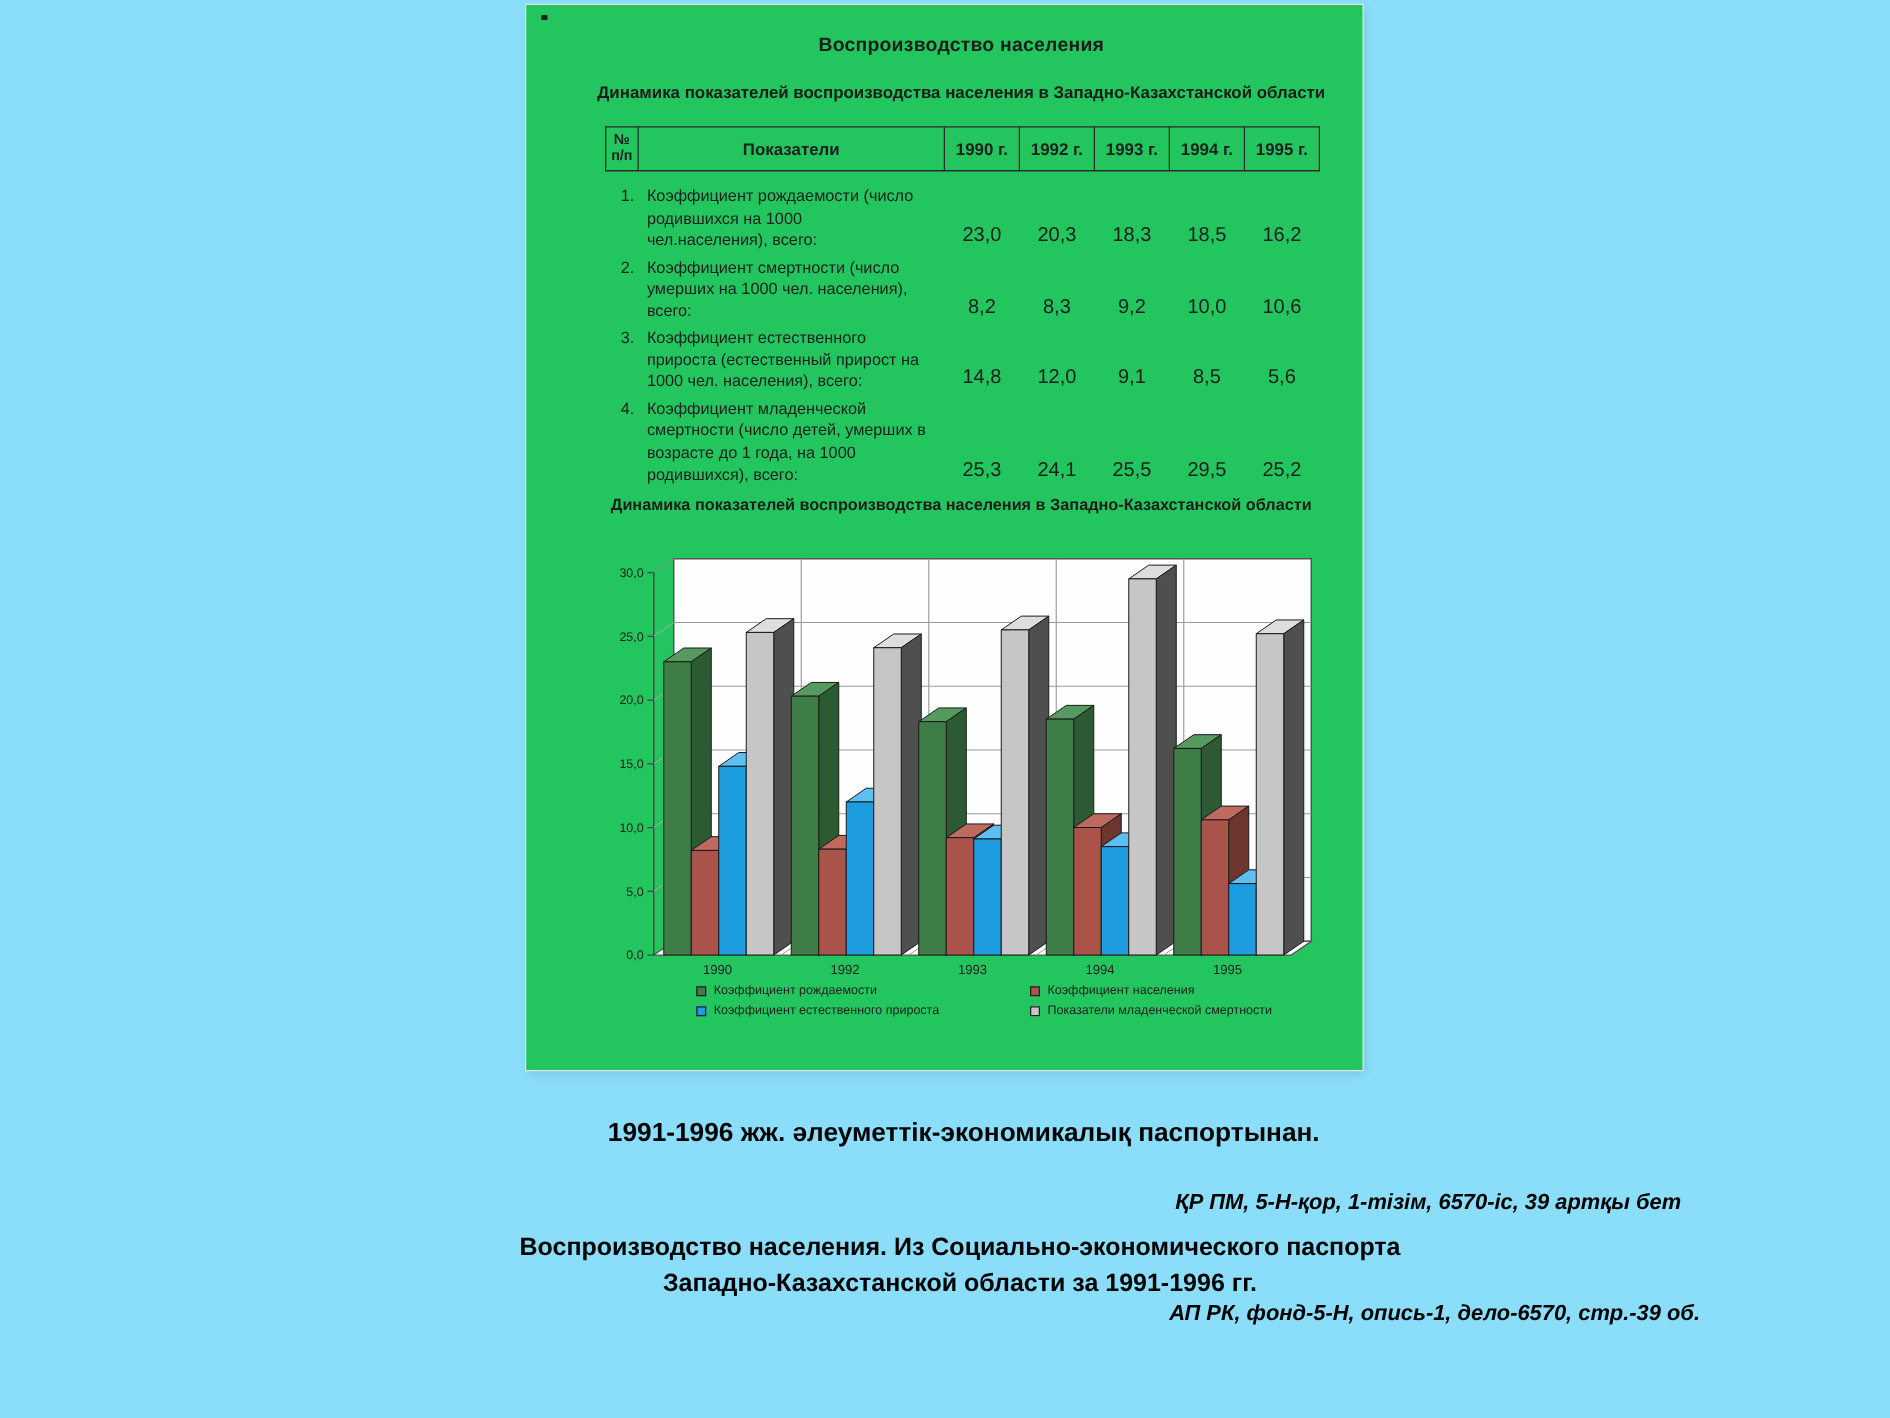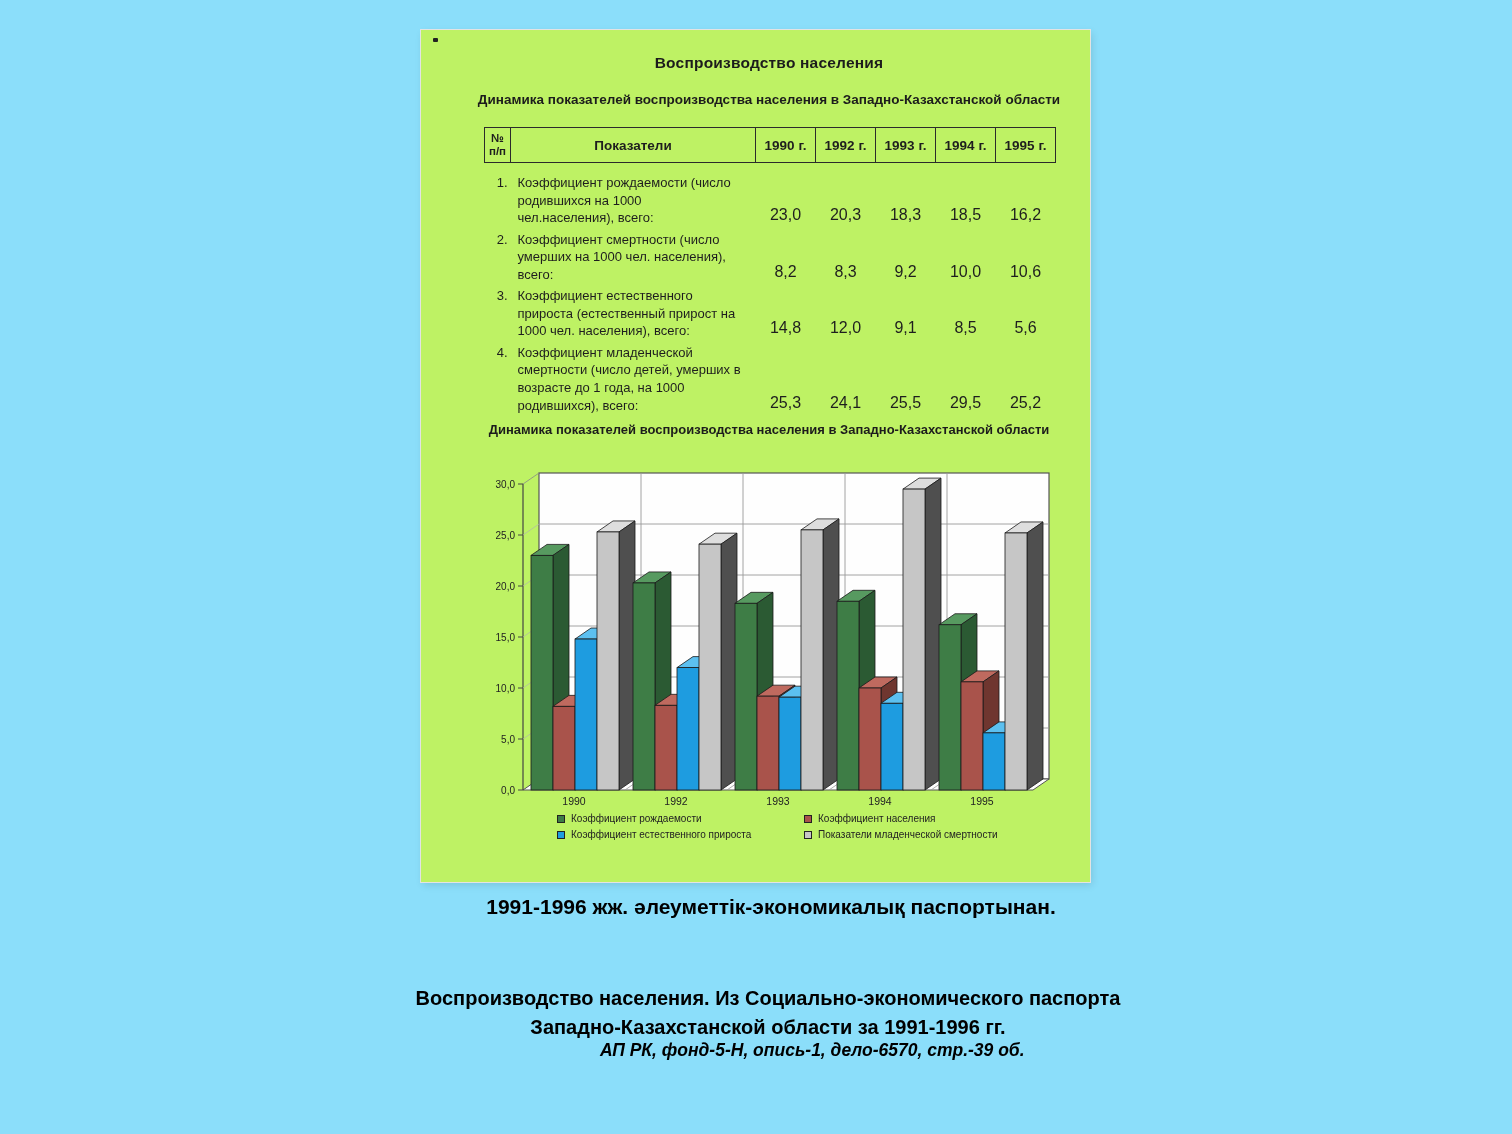--- a/index.html
+++ b/index.html
@@ -8,22 +8,22 @@
     font-family: "Liberation Sans", "DejaVu Sans", sans-serif;
     background:#8BDEFA;
     position:relative;
     overflow:hidden;
     color:#111;
   }
   .page { position:absolute; inset:0; }
 
   
   .doc {
-    position:absolute; left:421px; top:30px; width:669px; height:852px;
-    background:#bef264;
+    position:absolute; left:421px; top:4px; width:669px; height:852px;
+    background:#22c55e;
     box-shadow:0 0 0 1px #e3e3e3, 2px 3px 8px rgba(0,0,0,0.12);
   }
   .doc-dot { position:absolute; left:12px; top:8px; width:5px; height:4px; background:#222; border-radius:1px; }
   .doc-title {
     position:absolute; left:58px; top:24px; width:580px;
     text-align:center; font-size:15.5px; font-weight:bold; color:#1c1c1c;
     letter-spacing:.2px;
   }
   .tbl-subtitle {
     position:absolute; left:48px; top:60px; width:600px;
@@ -49,21 +49,21 @@
   .c-val { vertical-align:bottom !important; text-align:center; font-size:16px; padding-bottom:1px; }
 
   
   .chart-title {
     position:absolute; left:48px; top:391px; width:600px;
     text-align:center; font-size:13px; font-weight:bold; color:#1c1c1c;
     line-height:1.4;
   }
   .chart-area { position:absolute; left:60px; top:430px; width:595px; height:400px; }
   #chart-svg { position:absolute; left:0; top:0; }
-  .legend { position:absolute; left:76px; top:353px; display:flex; }
+  .legend { position:absolute; left:76px; top:353px; display:flex;gap:20px; }
   .legend-col { display:flex; flex-direction:column; gap:5px; width:247px; }
   .legend-item { display:flex; align-items:center; }
   .legend-marker {
     width:8px; height:8px; border:1px solid #222; margin-right:6px; flex:0 0 auto;
   }
   .legend-label { font-size:10px; color:#222; white-space:nowrap; }
 
   
   .cap-kz {
     position:absolute; left:421px; top:892px; width:700px;
@@ -71,22 +71,22 @@
   }
   .cap-kz-src {
     position:absolute; left:600px; top:951px; width:745px;
     text-align:right; font-size:17.5px; font-weight:bold; font-style:italic; color:#000;
   }
   .cap-ru {
     position:absolute; left:300px; top:984px; width:936px;
     text-align:center; font-size:20px; font-weight:bold; color:#000; line-height:1.45;
   }
   .cap-ru-src {
-    position:absolute; left:600px; top:1040px; width:740px;
-    text-align:left; font-size:17.5px; font-weight:bold; font-style:italic; color:#000;
+    position:absolute; left:620px; top:1040px; width:740px;
+    text-align:right; font-size:17.5px; font-weight:bold; font-style:italic; color:#000;
   }
 </style>
 </head>
 <body>
 
 <div class="page">
 
   <div class="doc">
     <div class="doc-dot"></div>
 
@@ -322,20 +322,21 @@
               <span class="legend-label">Показатели младенческой смертности</span>
             </div>
           </div>
         </div>
     </div>
   </div>
 
   <div class="cap-kz">
     <div>1991-1996 жж. әлеуметтік-экономикалық паспортынан.</div>
   </div>
+  <div class="cap-kz-src">ҚР ПМ, 5-Н-қор, 1-тізім, 6570-іс, 39 артқы бет</div>
 
   <div class="cap-ru">
     <div>Воспроизводство населения. Из Социально-экономического паспорта</div>
     <div>Западно-Казахстанской области за 1991-1996 гг.</div>
   </div>
   <div class="cap-ru-src">АП РК, фонд-5-Н, опись-1, дело-6570, стр.-39 об.</div>
 
 </div>
 
 </body></html>

